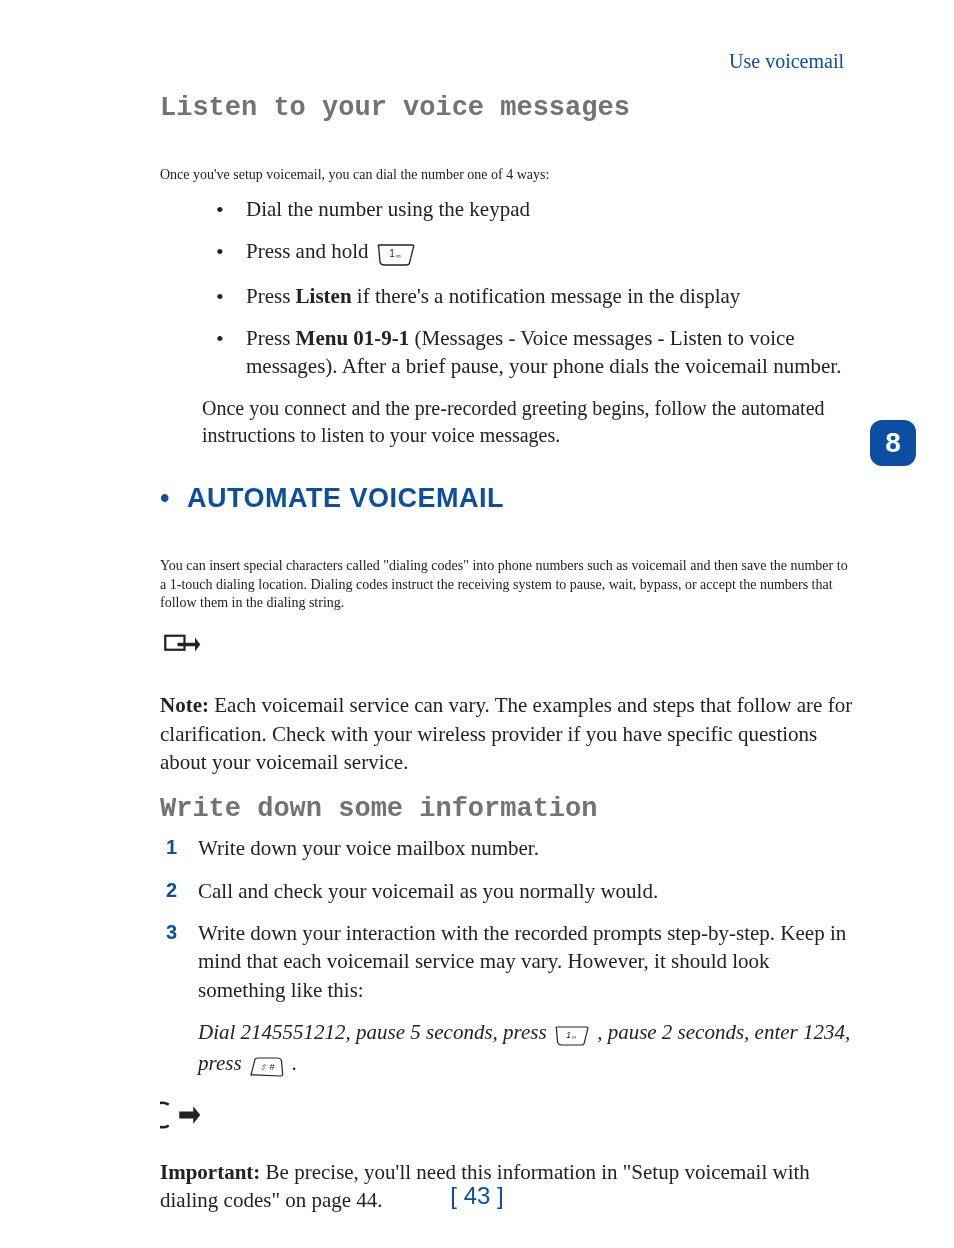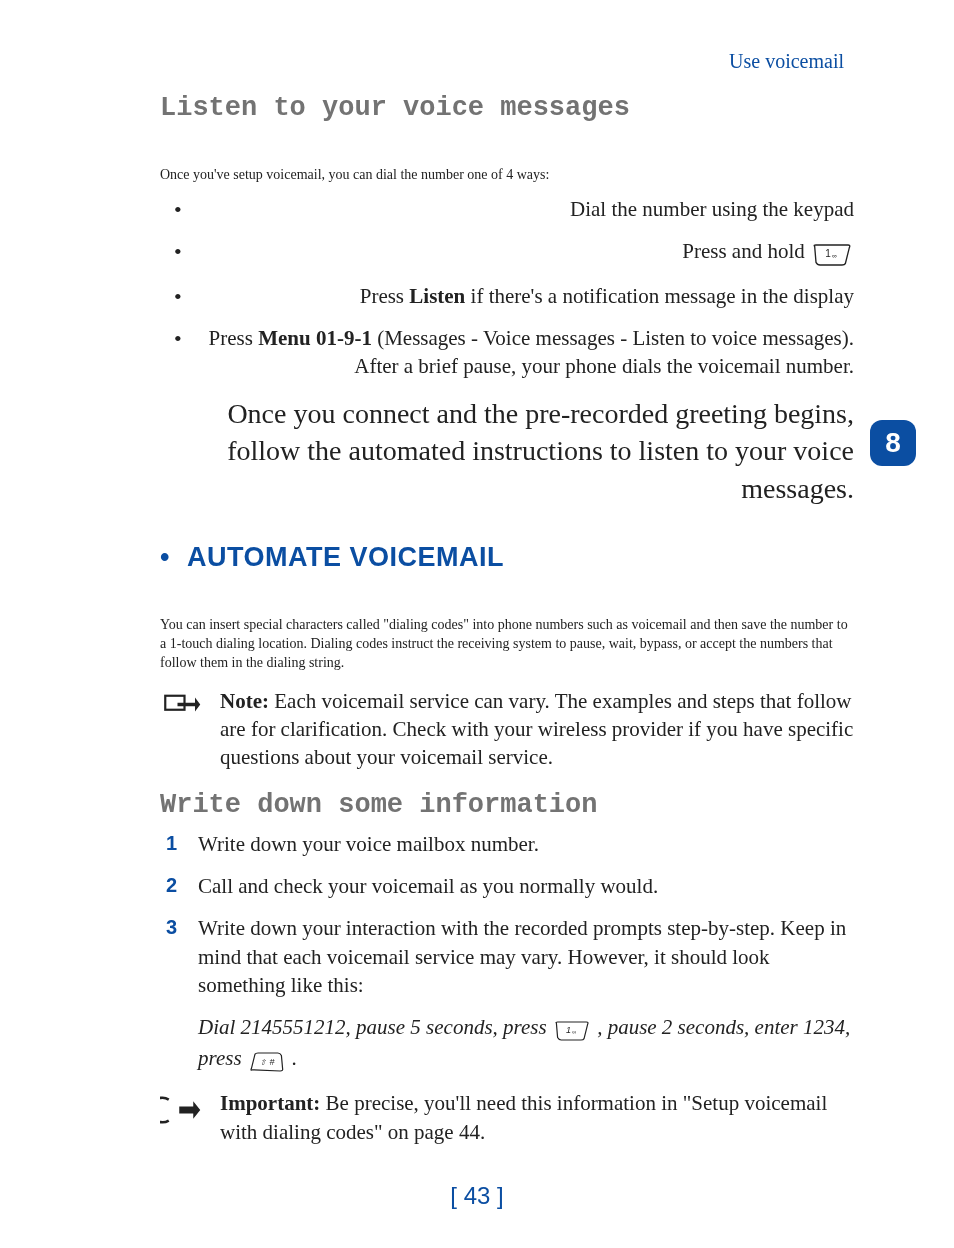--- a/index.html
+++ b/index.html
@@ -40,21 +40,21 @@
     font-weight: bold;
     margin-right: 10px;
   }
   .para {
     font-size: 14px;
     line-height: 1.35;
     margin-bottom: 10px;
     margin-top: 43px;
   }
   .indent-block {
-    text-align: right;
+    margin-left: 42px;
   }
   ul.bullets {
     list-style: none;
     margin: 8px 0 12px 0;
   }
   ul.bullets li {
     position: relative;
     padding-left: 44px;
     font-size: 21px;
     line-height: 1.35;
@@ -62,29 +62,30 @@
   }
   ul.bullets li::before {
     content: "•";
     position: absolute;
     left: 14px;
     top: 0;
     font-size: 22px;
     color: #222;
   }
   .followup {
-    font-size: 28px;
+    font-size: 20px;
     line-height: 1.35;
     margin-top: 6px;
   }
   .note-row, .important-row {
     display: flex;
     align-items: flex-start;
     gap: 18px;
     margin: 14px 0 10px 0;
+    flex-direction: column;
   }
   .note-icon svg, .important-icon svg {
     width: 42px;
     height: 42px;
   }
   .note-text, .important-text {
     font-size: 21px;
     line-height: 1.35;
     flex: 1;
   }

